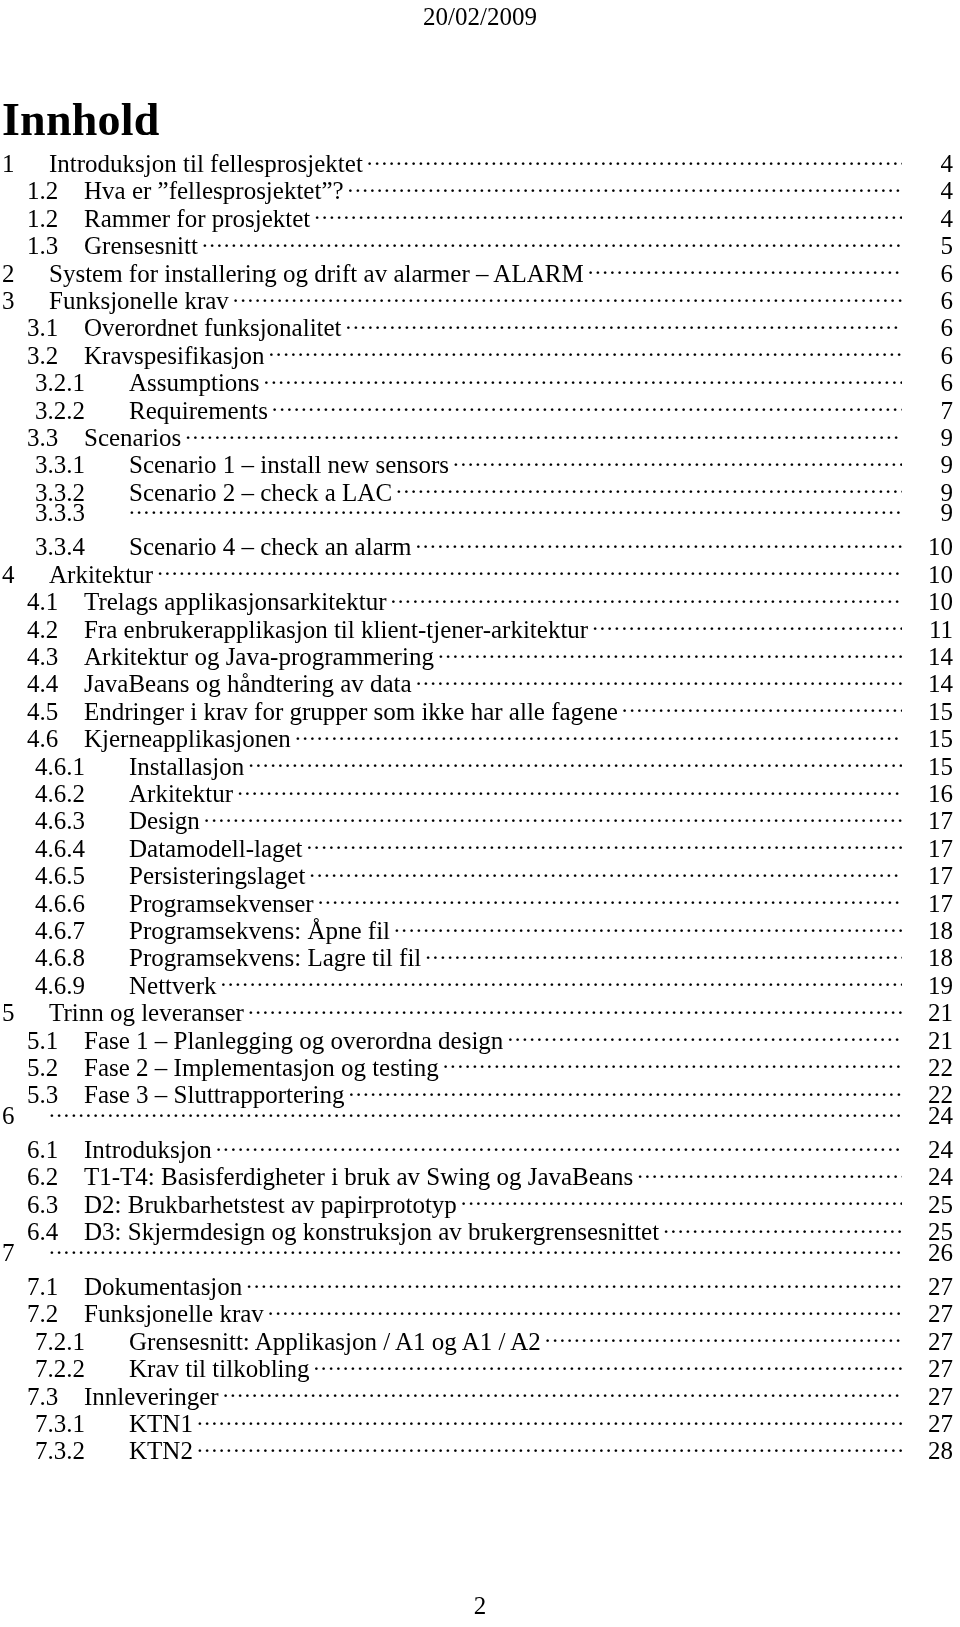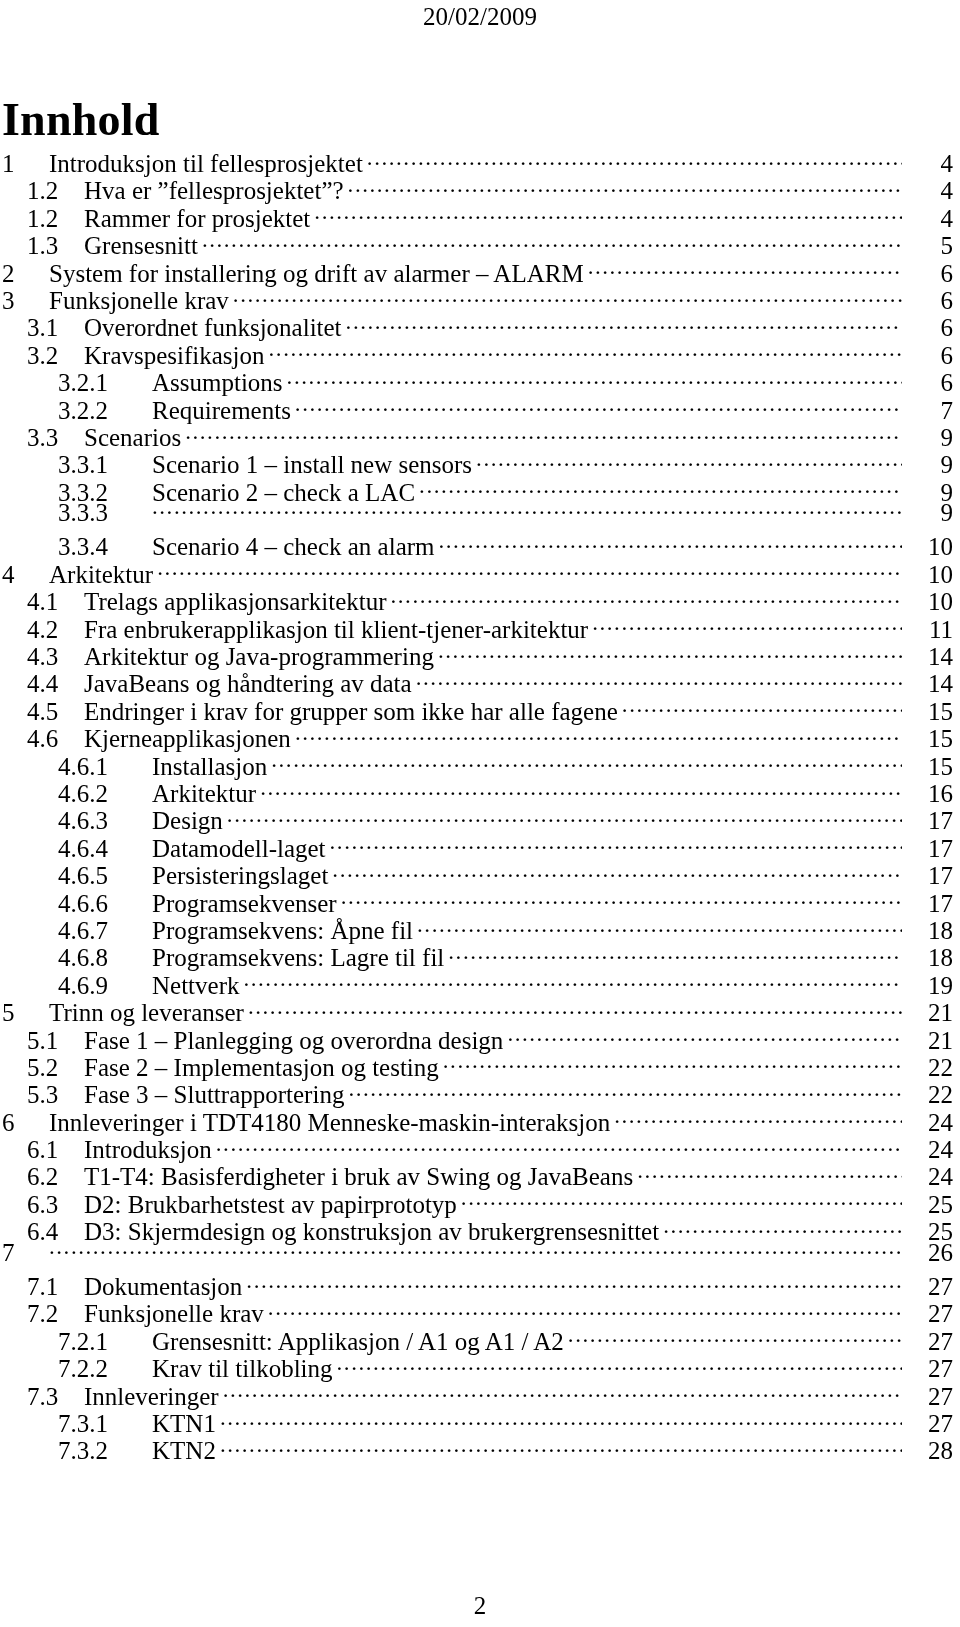--- a/index.html
+++ b/index.html
@@ -99,21 +99,21 @@
     padding-left: 5px;
     padding-right: 7px;
   }
 
   
   .lvl1 .toc-num { width: 47px; margin-left: 2px; }
   .lvl1 .toc-text { }
 
   .lvl2 .toc-num { width: 57px; margin-left: 27px; }
 
-  .lvl3 .toc-num { width: 94px; margin-left: 58px; }
+  .lvl3 .toc-num { width: 94px; margin-left: 35px; }
 
   
   .page-number {
     position: absolute;
     top: 1592px;
     left: 0;
     width: 960px;
     text-align: center;
     font-size: 25px;
     line-height: 28px;
@@ -333,21 +333,20 @@
         <span class="toc-page">22</span>
       </div>
       <div class="toc-entry lvl2">
         <span class="toc-num">5.3</span>
         <span class="toc-text">Fase 3 – Sluttrapportering</span>
         <span class="toc-leader"></span>
         <span class="toc-page">22</span>
       </div>
       <div class="toc-entry lvl1">
         <span class="toc-num">6</span>
-        <span class="toc-text">Innleveringer i TDT4180 Menneske-maskin-interaksjon</span>
         <span class="toc-leader"></span>
         <span class="toc-page">24</span>
       </div>
       <div class="toc-entry lvl2">
         <span class="toc-num">6.1</span>
         <span class="toc-text">Introduksjon</span>
         <span class="toc-leader"></span>
         <span class="toc-page">24</span>
       </div>
       <div class="toc-entry lvl2">

